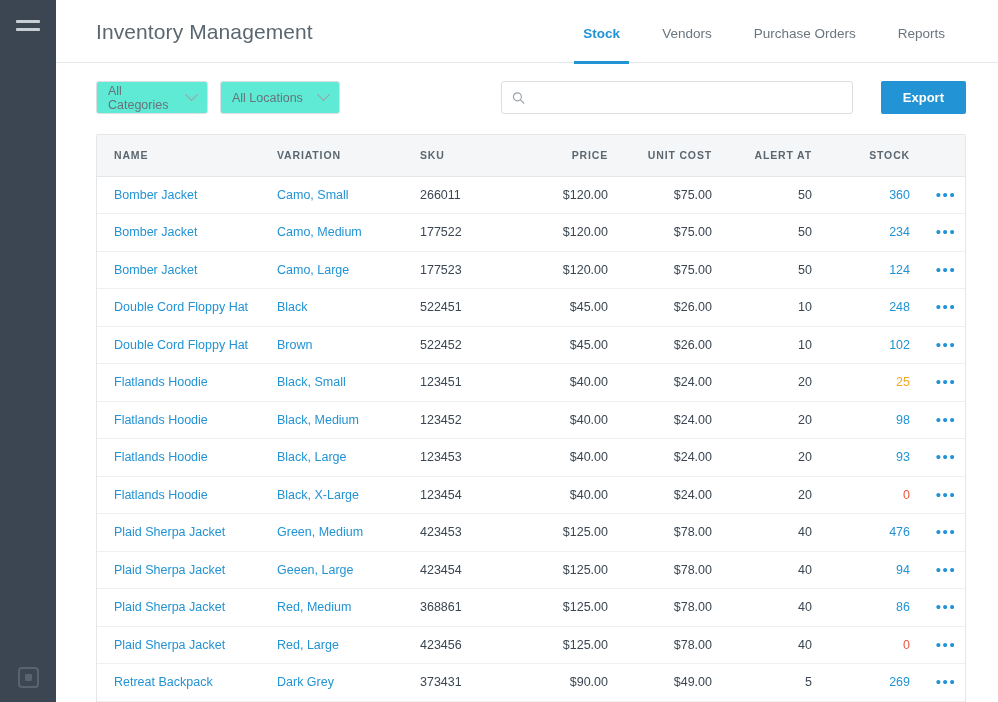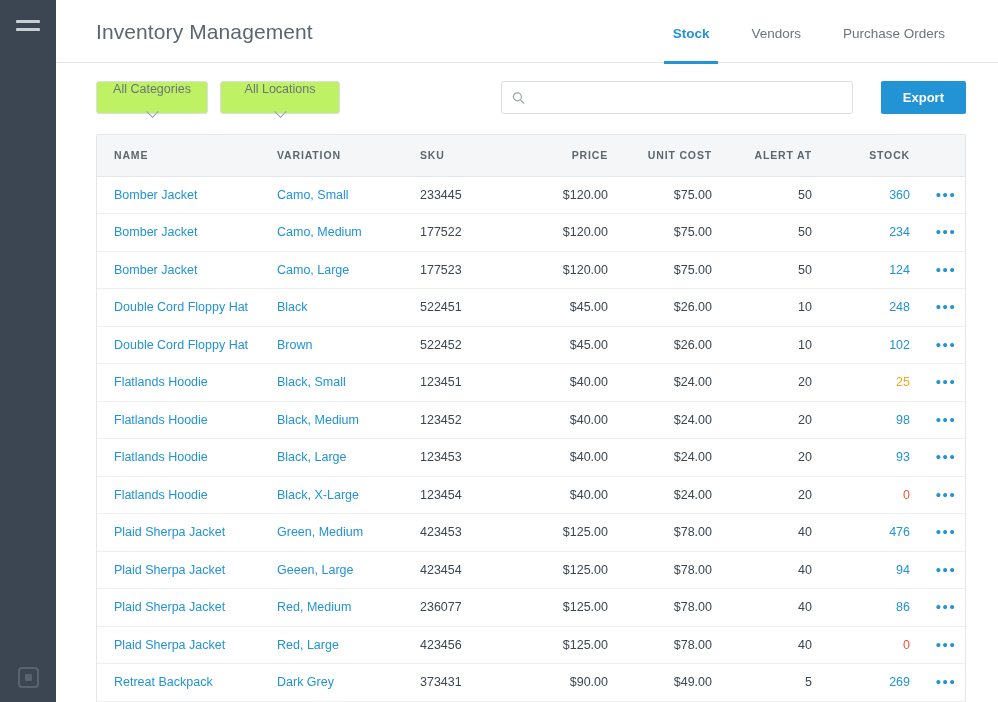--- a/index.html
+++ b/index.html
@@ -119,30 +119,29 @@
     display: flex;
     align-items: center;
     padding: 18px 32px 16px 40px;
     gap: 12px;
   }
   .select {
     height: 33px;
     min-width: 112px;
     border: 1px solid #dcdfe2;
     border-radius: 3px;
-    background: #bef264;
+    background: #5eead4;
     display: flex;
     align-items: center;
     justify-content: space-between;
     padding: 0 11px;
     font-size: 12.5px;
     color: #69737b;
     cursor: pointer;
     gap: 14px;
-    flex-direction: column;
   }
   .select.categories { width: 112px; }
   .select.locations  { width: 120px; }
   .chev {
     width: 9px; height: 9px;
     border-right: 1.6px solid #9aa3ab;
     border-bottom: 1.6px solid #9aa3ab;
     transform: rotate(45deg) translate(-2px,-2px);
     flex: 0 0 auto;
   }
@@ -267,20 +266,21 @@
   </div>
 
   <div class="main">
 
     <div class="page-header">
       <div class="page-title">Inventory Management</div>
       <div class="tabs">
         <div class="tab active">Stock</div>
         <div class="tab">Vendors</div>
         <div class="tab">Purchase Orders</div>
+        <div class="tab">Reports</div>
       </div>
     </div>
 
     <div class="toolbar">
       <div class="select categories">
         <span>All Categories</span>
         <span class="chev"></span>
       </div>
       <div class="select locations">
         <span>All Locations</span>
@@ -311,21 +311,21 @@
             <th class="c-unitcost">UNIT COST</th>
             <th class="c-alert">ALERT AT</th>
             <th class="c-stock">STOCK</th>
             <th class="c-actions"></th>
           </tr>
         </thead>
         <tbody id="table-body">
             <tr>
               <td class="c-name"><span class="link">Bomber Jacket</span></td>
               <td class="c-variation"><span class="link">Camo, Small</span></td>
-              <td class="c-sku">233445</td>
+              <td class="c-sku">266011</td>
               <td class="c-price">$120.00</td>
               <td class="c-unitcost">$75.00</td>
               <td class="c-alert">50</td>
               <td class="c-stock"><span class="stock-ok">360</span></td>
               <td class="c-actions"><span class="dots">•••</span></td>
             </tr>
             <tr>
               <td class="c-name"><span class="link">Bomber Jacket</span></td>
               <td class="c-variation"><span class="link">Camo, Medium</span></td>
               <td class="c-sku">177522</td>
@@ -421,21 +421,21 @@
               <td class="c-sku">423454</td>
               <td class="c-price">$125.00</td>
               <td class="c-unitcost">$78.00</td>
               <td class="c-alert">40</td>
               <td class="c-stock"><span class="stock-ok">94</span></td>
               <td class="c-actions"><span class="dots">•••</span></td>
             </tr>
             <tr>
               <td class="c-name"><span class="link">Plaid Sherpa Jacket</span></td>
               <td class="c-variation"><span class="link">Red, Medium</span></td>
-              <td class="c-sku">236077</td>
+              <td class="c-sku">368861</td>
               <td class="c-price">$125.00</td>
               <td class="c-unitcost">$78.00</td>
               <td class="c-alert">40</td>
               <td class="c-stock"><span class="stock-ok">86</span></td>
               <td class="c-actions"><span class="dots">•••</span></td>
             </tr>
             <tr>
               <td class="c-name"><span class="link">Plaid Sherpa Jacket</span></td>
               <td class="c-variation"><span class="link">Red, Large</span></td>
               <td class="c-sku">423456</td>

